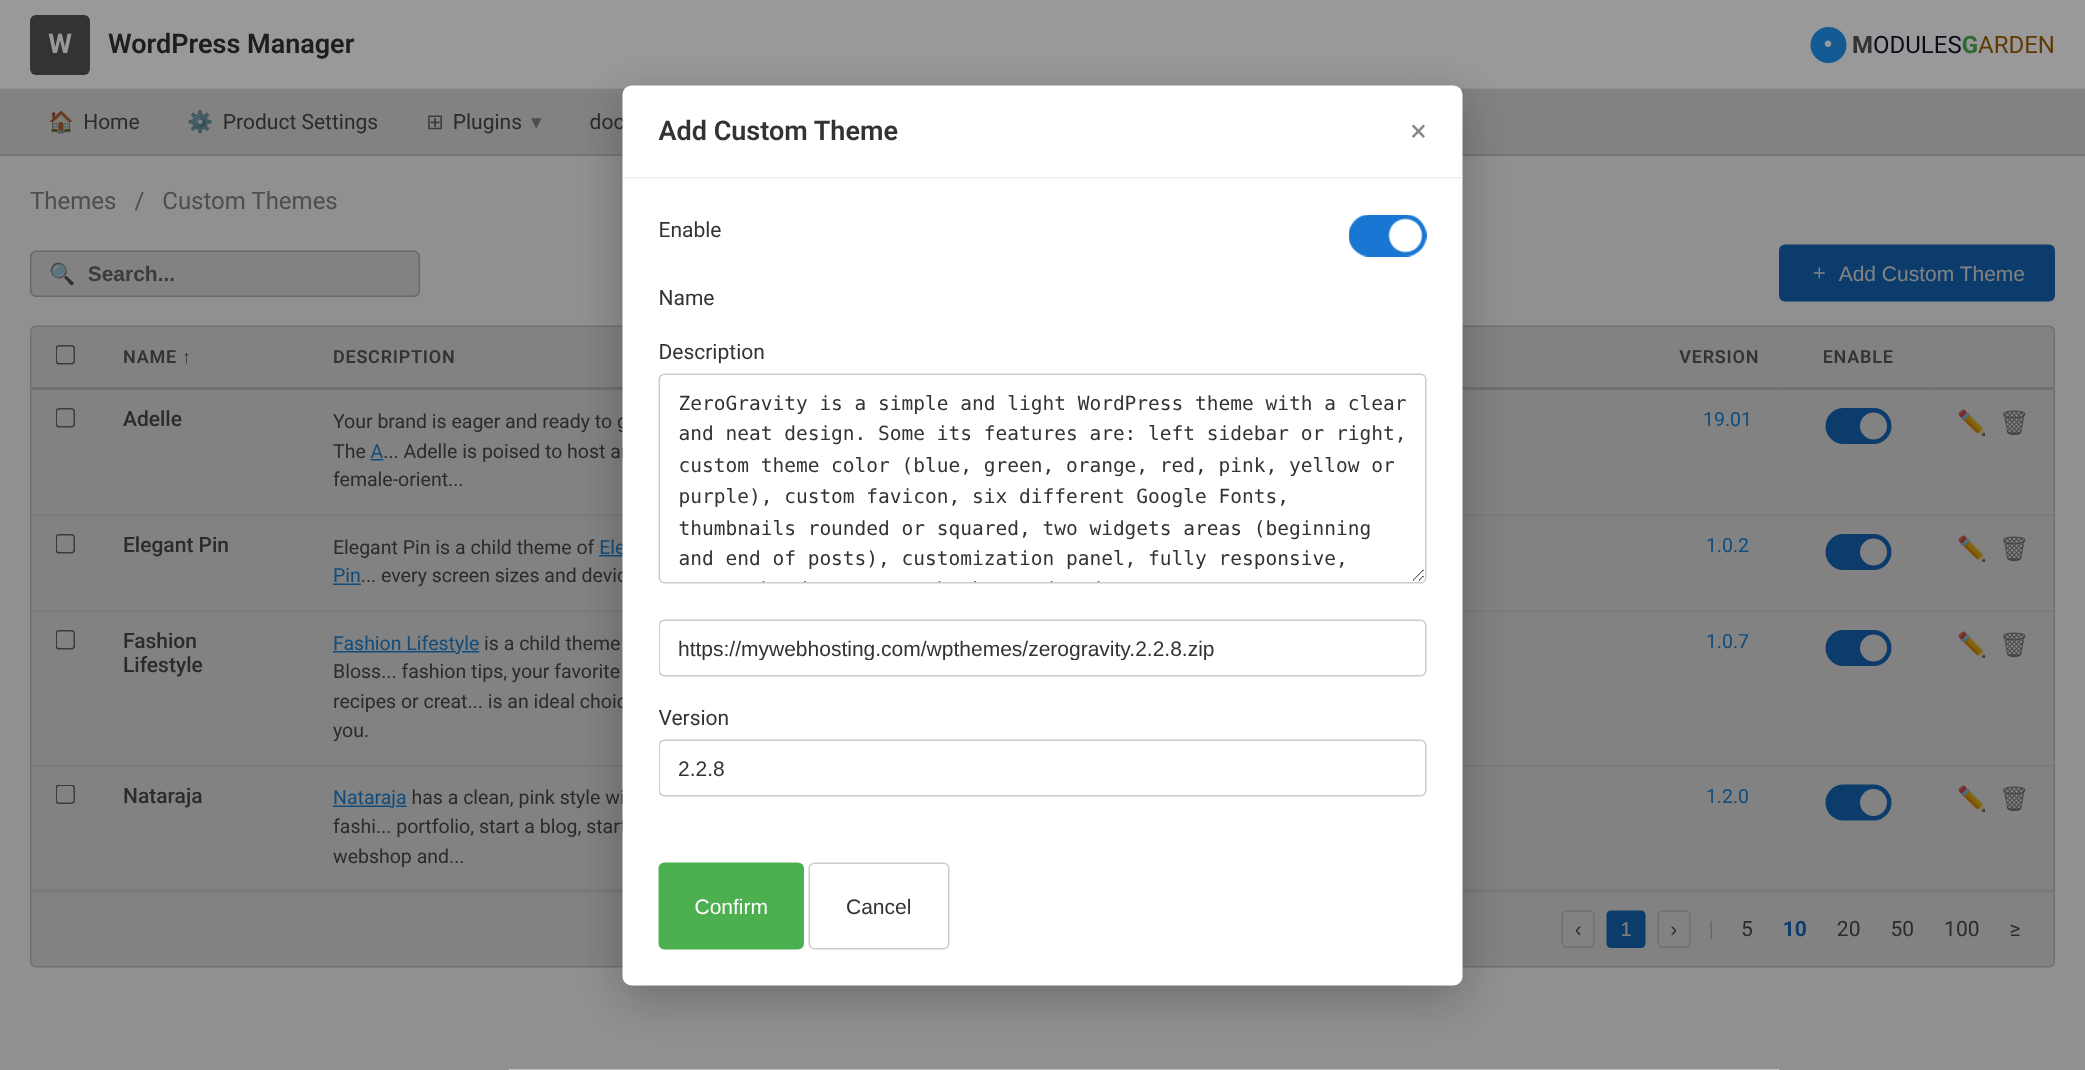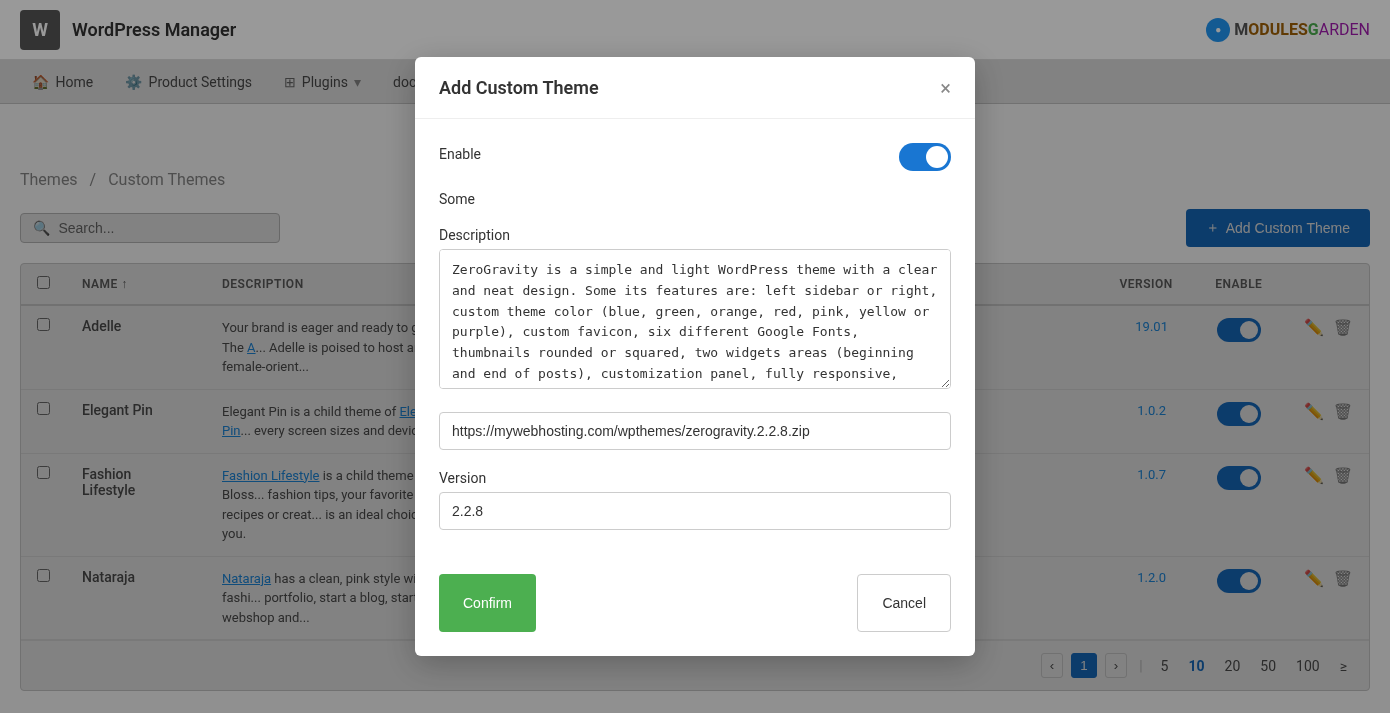--- a/index.html
+++ b/index.html
@@ -48,32 +48,32 @@
       padding: 8px 12px;
       color: #555;
       cursor: pointer;
       border-radius: 4px;
       font-size: 14px;
     }
     .nav-icon { font-size: 14px; color: #777; }
 
     
     .main { padding: 20px; position: relative; }
-    .breadcrumb { font-size: 16px; margin-bottom: 20px; color: #555; margin-top: 46px; }
+    .breadcrumb { font-size: 16px; margin-bottom: 20px; color: #555; }
     .breadcrumb span { color: #999; }
 
     
     .toolbar { display: flex; align-items: center; justify-content: space-between; margin-bottom: 16px; }
     .search-box {
       display: flex; align-items: center;
       border: 1px solid #ccc; border-radius: 4px;
       padding: 6px 12px; background: #fff;
       width: 260px; gap: 8px;
     }
-    .search-box input { border: none; outline: none; font-size: 14px; flex: 1; color: #999; }
+    .search-box input { border: none; outline: none; font-size: 14px; flex: 1; color: #999; font-weight: bold; }
     .add-btn {
       background: #1976d2;
       color: #fff;
       border: none;
       padding: 10px 20px;
       border-radius: 4px;
       cursor: pointer;
       font-size: 14px;
       display: flex; align-items: center; gap: 6px;
     }
@@ -175,41 +175,41 @@
       background: #1976d2; border-radius: 28px; cursor: pointer;
     }
     .big-toggle-slider:before {
       content: ''; position: absolute;
       width: 22px; height: 22px; border-radius: 50%;
       background: #fff; top: 3px; left: 3px; transition: .3s;
     }
     .big-toggle input:checked + .big-toggle-slider:before { transform: translateX(24px); }
 
     
-    .modal-footer { padding: 0 24px 24px; display: flex; gap: 22px; justify-content: space-between; }
+    .modal-footer { padding: 0 24px 24px; display: flex; gap: 3px; }
     .btn-confirm { background: #4caf50; color: #fff; border: none; padding: 10px 24px; border-radius: 4px; cursor: pointer; font-size: 14px; }
     .btn-cancel { background: #fff; color: #333; border: 1px solid #ccc; padding: 20px 24px; border-radius: 4px; cursor: pointer; font-size: 14px; }
 
     .dimmed { filter: brightness(0.85); pointer-events: none; }
   </style>
 </head>
 <body>
 
 <div class="topbar">
   <div class="topbar-left">
     <div class="wp-logo">
       <span>W</span>
     </div>
     <span class="app-title">WordPress Manager</span>
   </div>
   <div class="modulesgarden-logo">
     <div class="mg-icon">
       <span>●</span>
     </div>
-    <span style="font-size:16px;font-weight:bold;color:#555;">M<span style="color:#a16207;font-weight:bold">ODULES</span><span style="color:#4caf50;font-weight:bold">G</span><span style="color:#a21caf;font-weight:normal">ARDEN</span></span>
+    <span style="font-size:16px;font-weight:bold;color:#555;">M<span style="color:#0f172a;font-weight:normal">ODULES</span><span style="color:#4caf50;font-weight:bold">G</span><span style="color:#a16207;font-weight:normal">ARDEN</span></span>
   </div>
 </div>
 
 <div class="navbar dimmed">
   <div class="nav-item">
     <span class="nav-icon">🏠</span>
     <span>Home</span>
   </div>
   <div class="nav-item">
     <span class="nav-icon">⚙️</span>
@@ -408,21 +408,21 @@
 
       <div class="form-row enable-row">
         <label class="form-label">Enable</label>
         <label class="big-toggle">
           <input type="checkbox" checked="" style="">
           <span class="big-toggle-slider"></span>
         </label>
       </div>
 
       <div class="form-row">
-        <label class="form-label">Some</label>
+        <label class="form-label">Name</label>
       </div>
 
       <div class="form-row">
         <label class="form-label">Description</label>
         <textarea class="form-textarea" style="">ZeroGravity is a simple and light WordPress theme with a clear and neat design. Some its features are: left sidebar or right, custom theme color (blue, green, orange, red, pink, yellow or purple), custom favicon, six different Google Fonts, thumbnails rounded or squared, two widgets areas (beginning and end of posts), customization panel, fully responsive, custom header, custom background and more.</textarea>
       </div>
 
       <div class="form-row">
         <input type="text" class="form-input" value="https://mywebhosting.com/wpthemes/zerogravity.2.2.8.zip" style="">
       </div>

